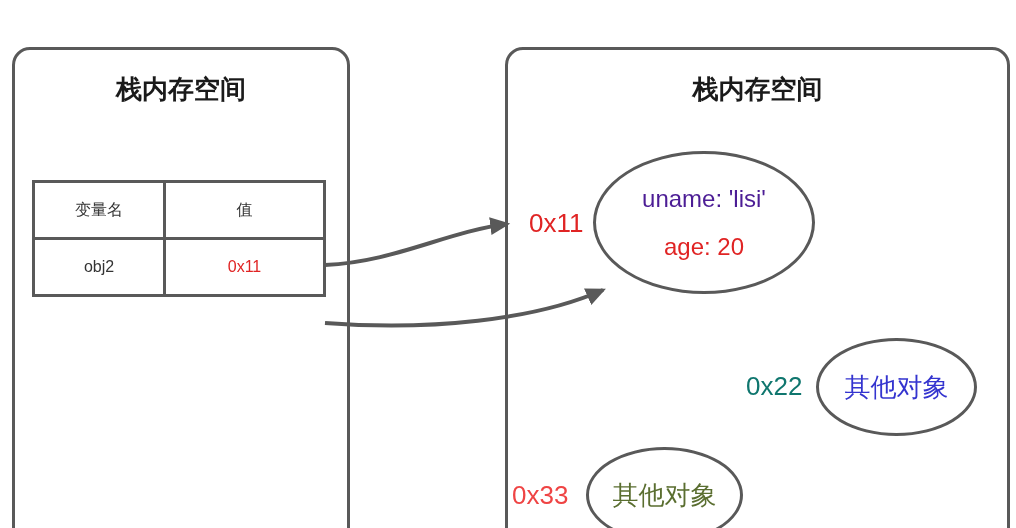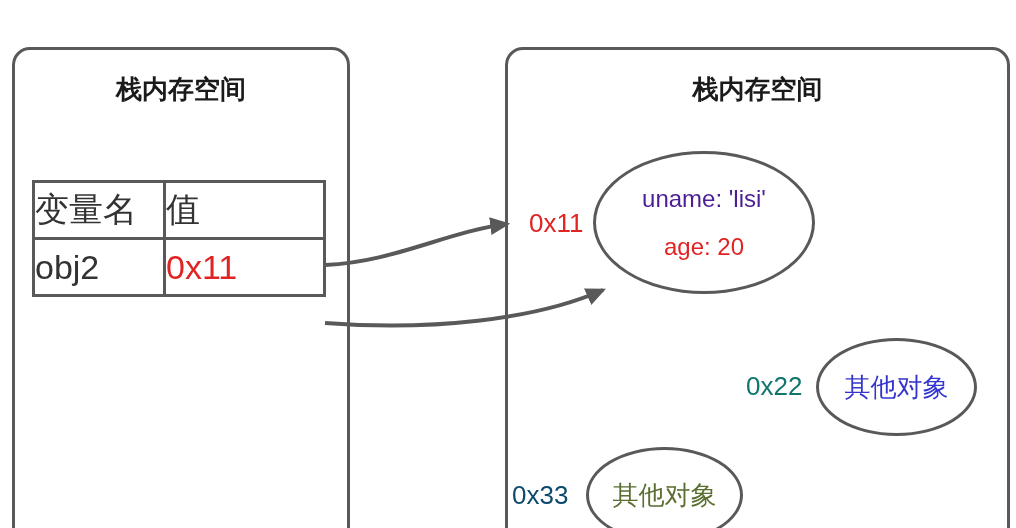--- a/index.html
+++ b/index.html
@@ -36,22 +36,23 @@
     position: absolute;
     left: 32px; top: 141px;
     width: 294px;
     border-collapse: collapse;
     table-layout: fixed;
     background: #ffffff;
   }
   table.vars td {
     border: 3px solid #595959;
     height: 57px;
+    text-align: center;
     vertical-align: middle;
-    font-size: 34px;
+    font-size: 16px;
     color: #333333;
   }
   table.vars col.c1 { width: 131px; }
   .ellipse {
     position: absolute;
     border: 3px solid #595959;
     border-radius: 50%;
     background: #ffffff;
     display: flex;
     flex-direction: column;
@@ -112,21 +113,21 @@
   <div class="ellipse ellipse-main">
     <span style="color: #4c1d95;">uname: 'lisi'</span>
     <span style="color: rgb(224, 36, 36);">age: 20</span>
   </div>
 
   <div class="addr-label addr-0x22" style="color: #0f766e;">0x22</div>
   <div class="ellipse ellipse-other1">
     <span style="color: rgb(52, 52, 207);">其他对象</span>
   </div>
 
-  <div class="addr-label addr-0x33" style="color: #0c4a6e;">0x33</div>
+  <div class="addr-label addr-0x33" style="color: #ef4444;">0x33</div>
   <div class="ellipse ellipse-other2">
     <span style="color: rgb(90, 110, 48);">其他对象</span>
   </div>
 
   <svg class="arrows" viewBox="0 0 1016 528" xmlns="http://www.w3.org/2000/svg">
     <defs>
       <marker id="arrowhead" markerWidth="6" markerHeight="5" refX="4.2" refY="2.25" orient="auto" markerUnits="strokeWidth">
         <path d="M0,0 L5,2.25 L0,4.5 z" fill="#595959"></path>
       </marker>
     </defs>

